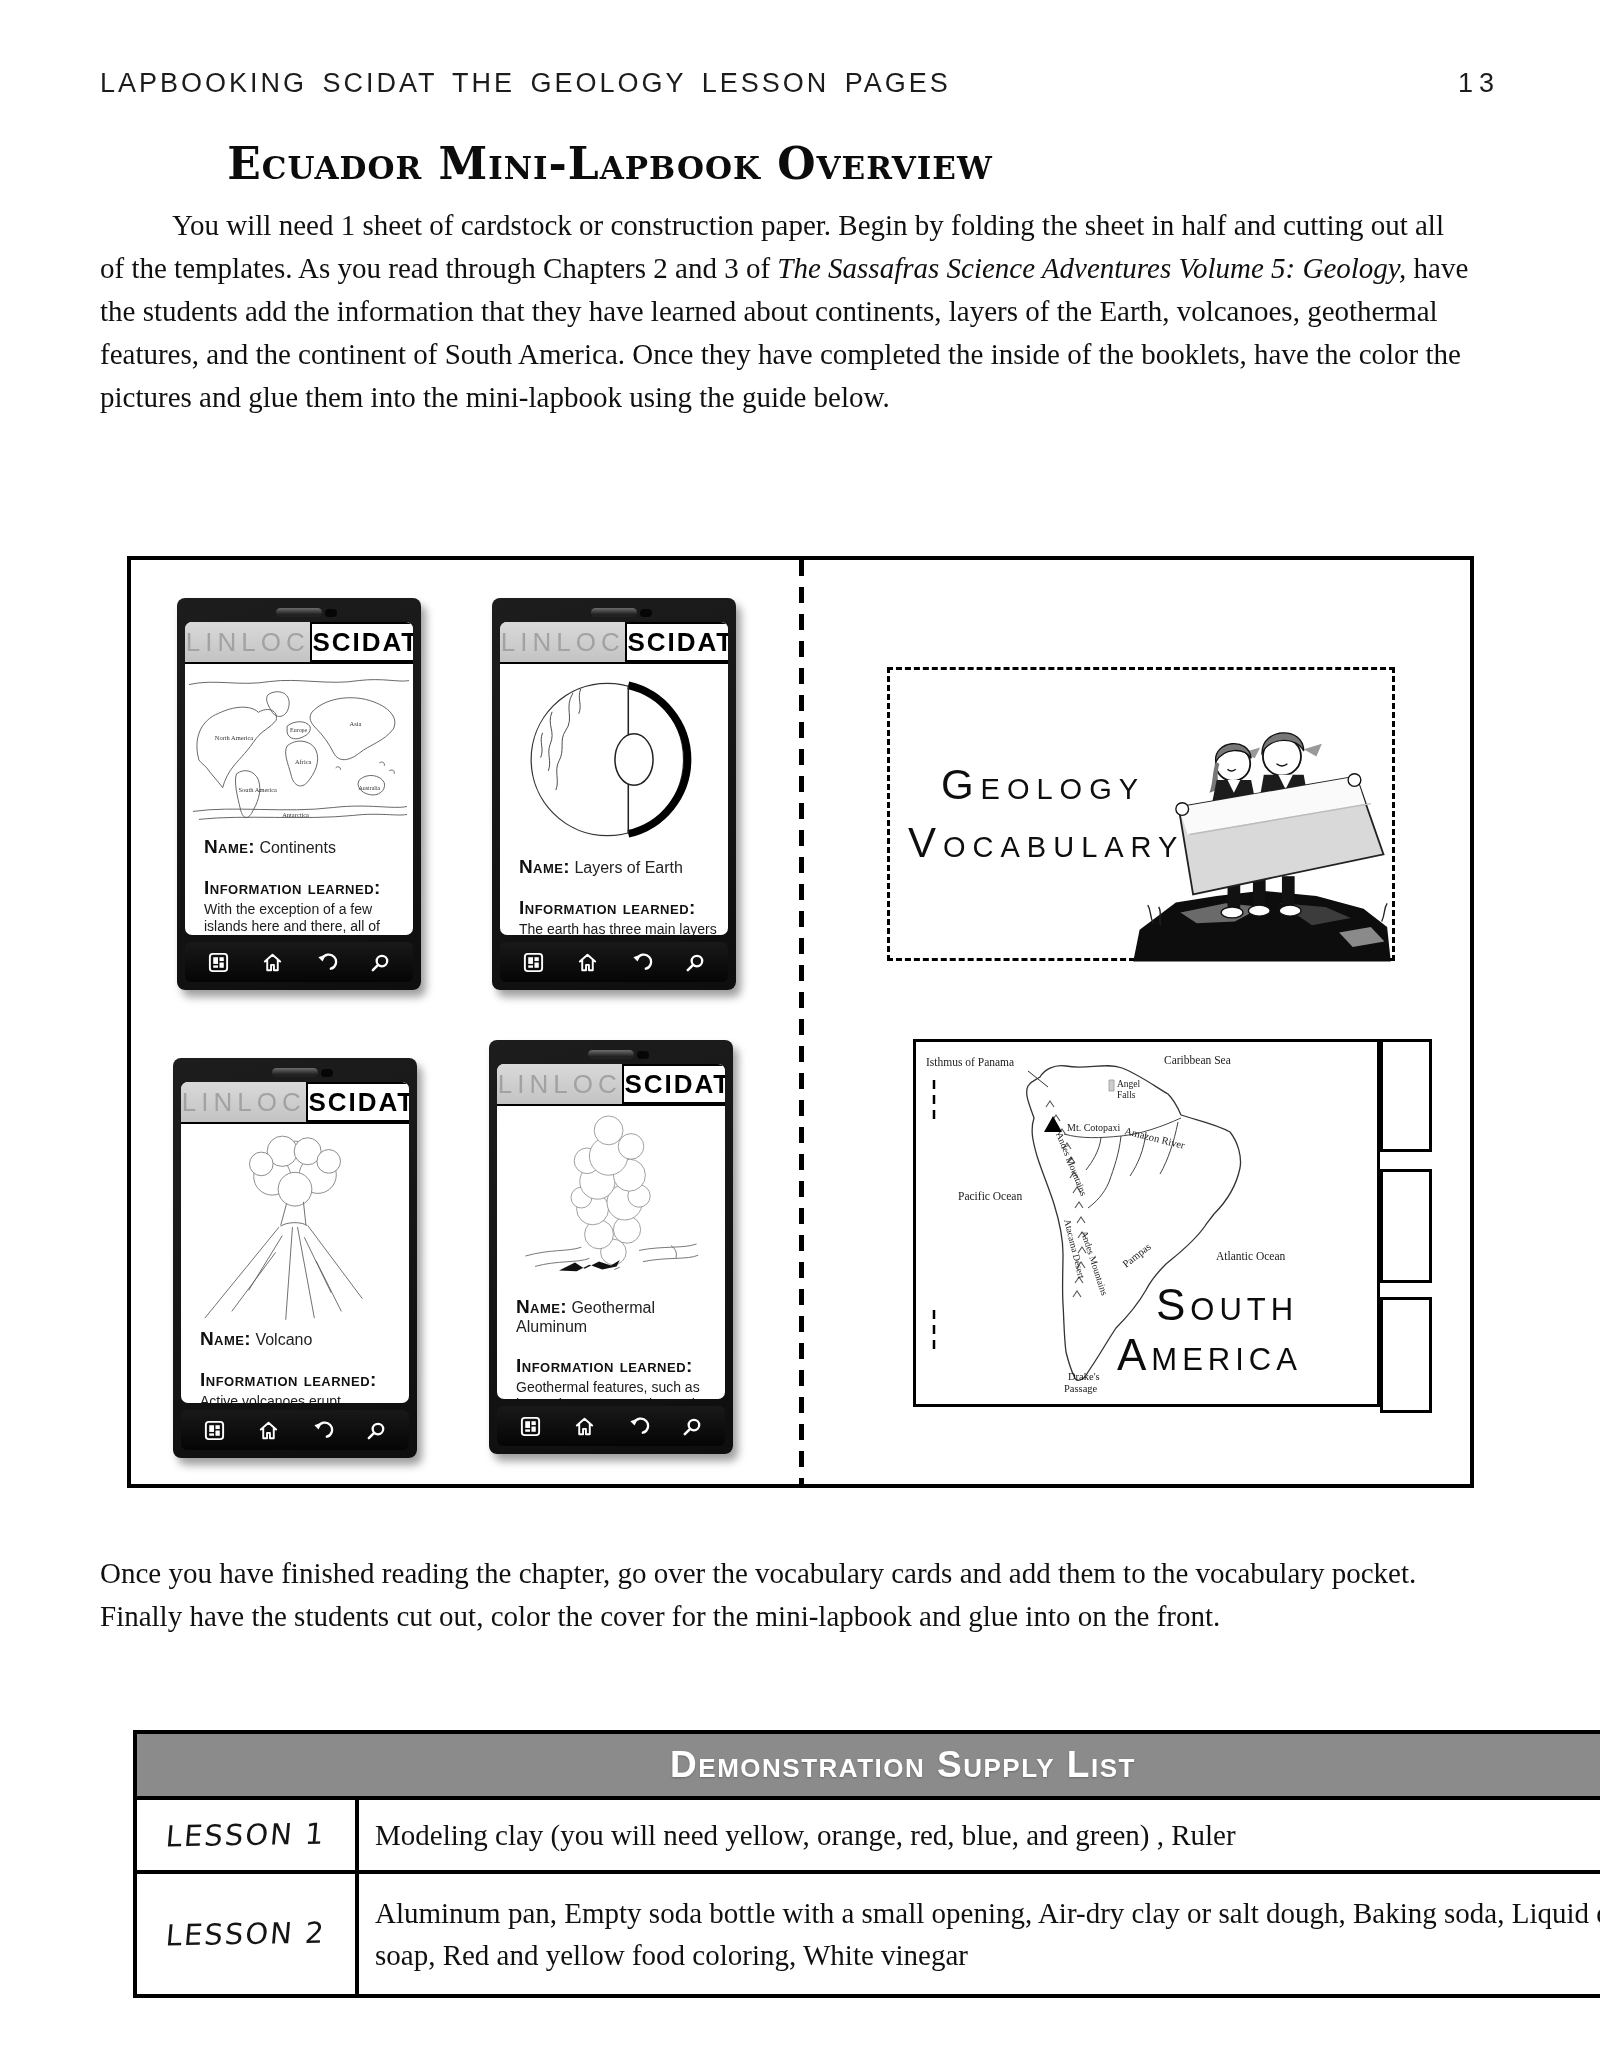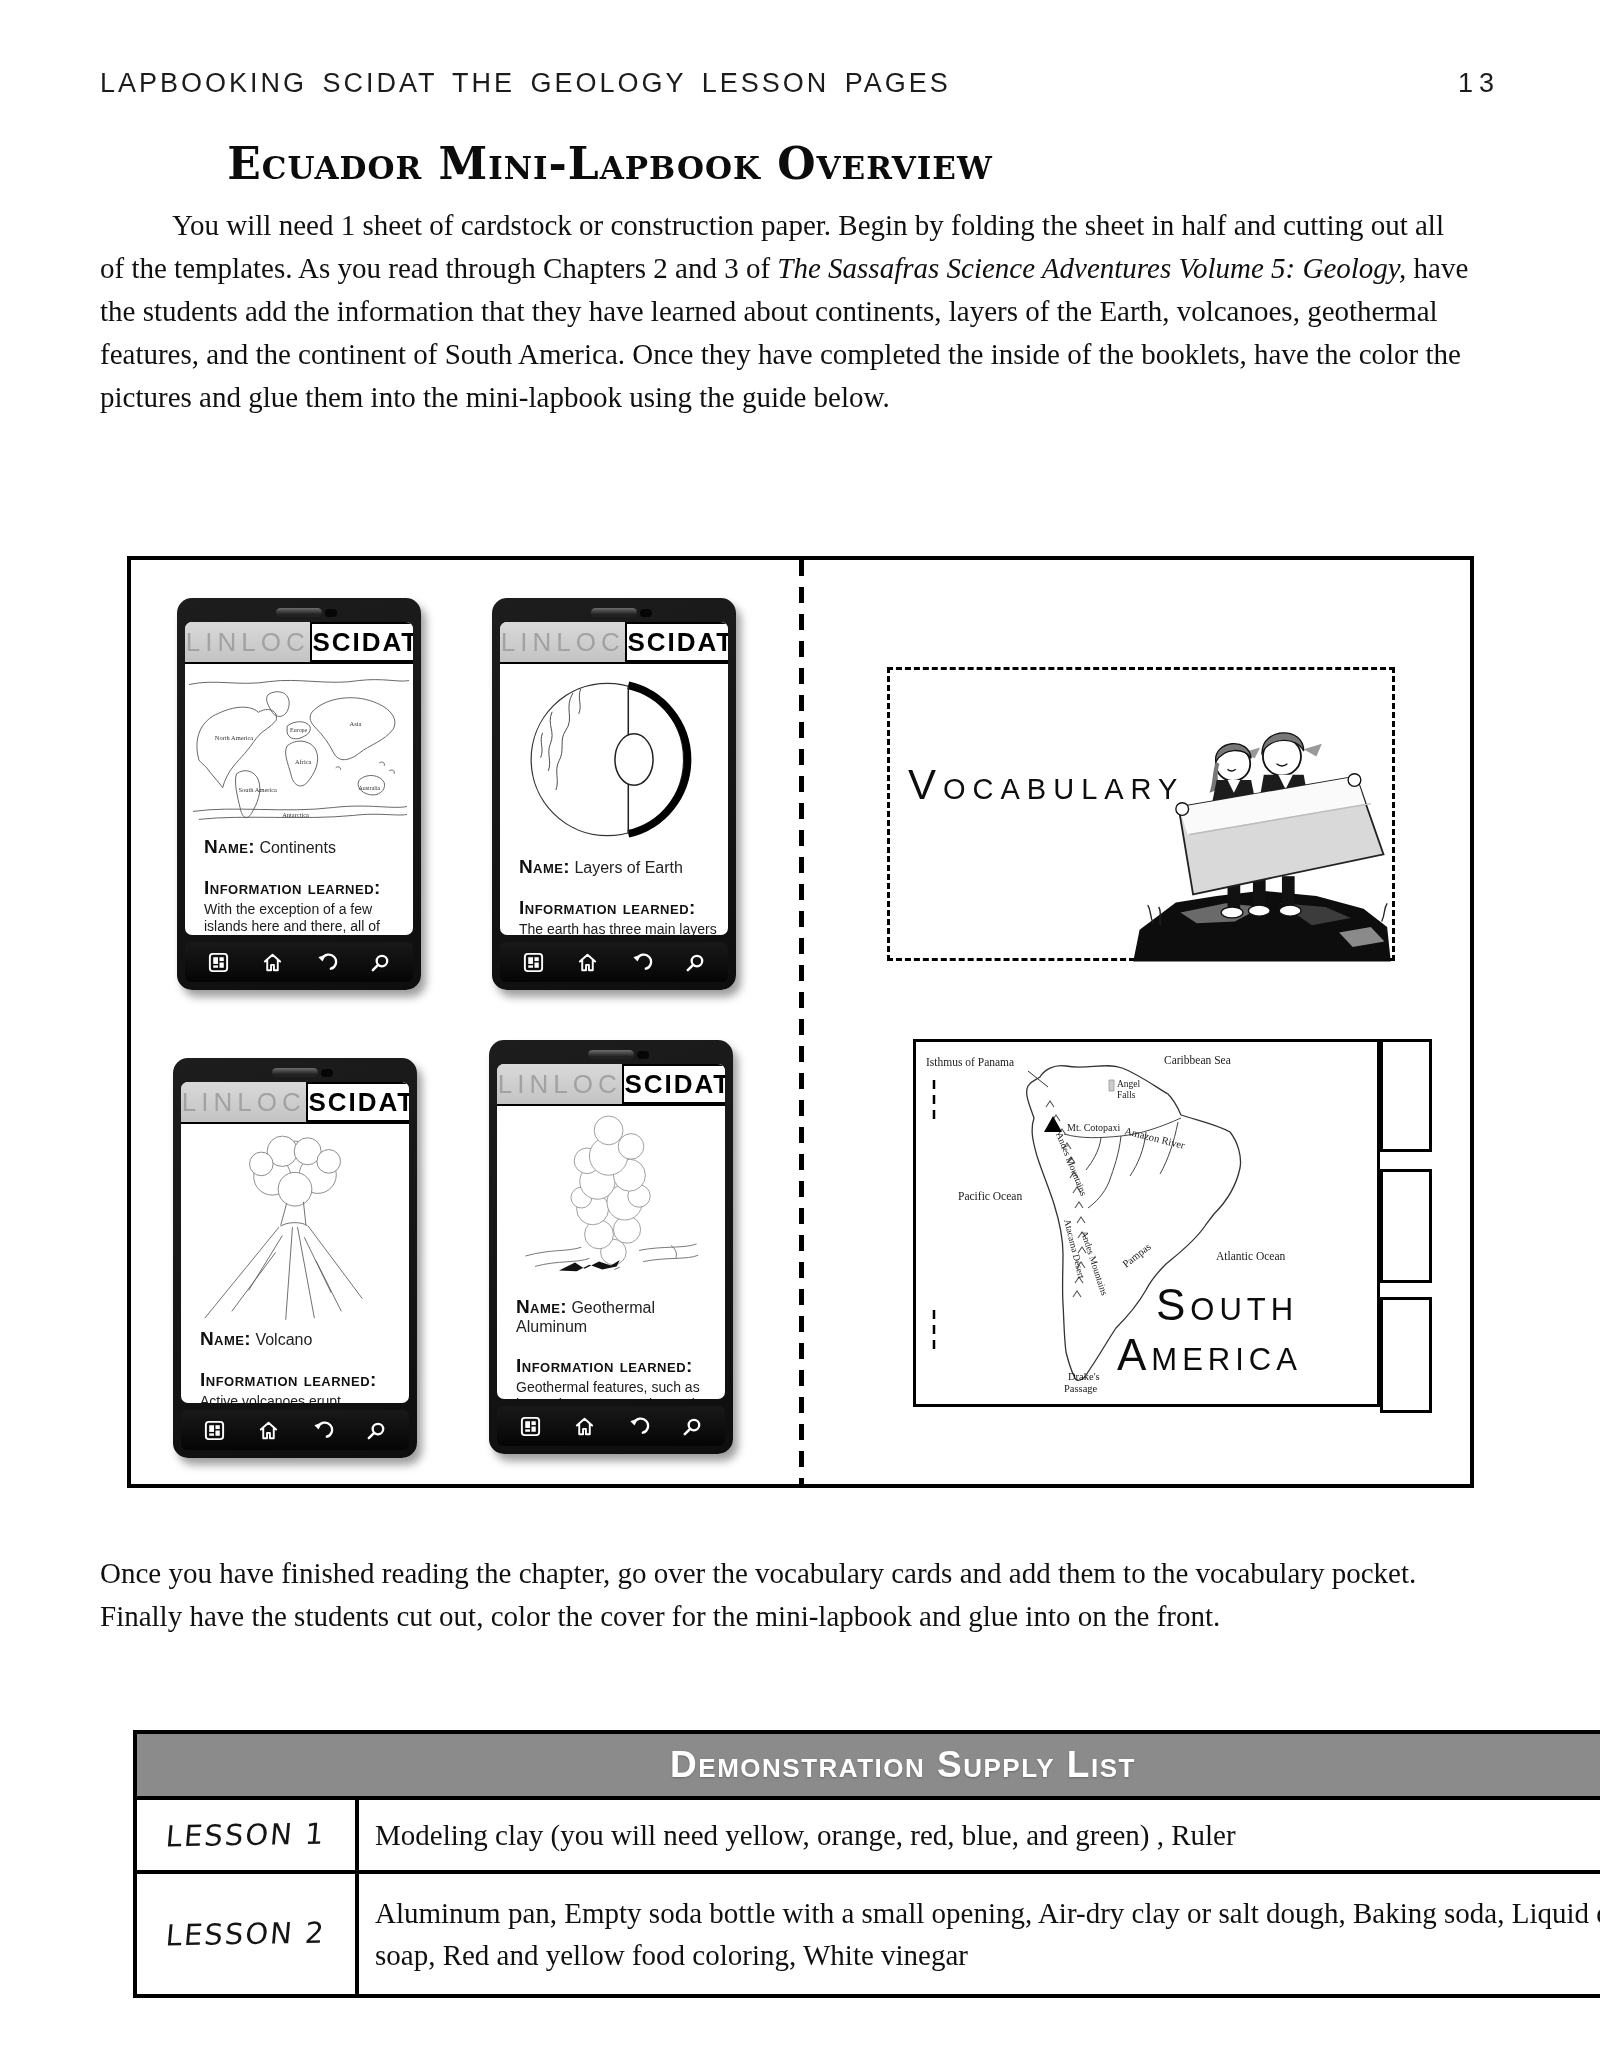--- a/index.html
+++ b/index.html
@@ -38,21 +38,21 @@
     border:4px solid #000; background:#fff;
   }
   .fold-line {
     position:absolute; left:668px; top:0; width:5px; height:100%;
     background:repeating-linear-gradient(180deg,#000 0 16px,transparent 16px 27px);
   }
   
   .phone {
     position:absolute; width:244px;
     background:linear-gradient(160deg,#1d1d1d,#0e0e0e);
-    border-radius:15px; padding:6px 8px 8px 8px;
+    border-radius:8px; padding:6px 8px 8px 8px;
     box-shadow:5px 7px 9px rgba(0,0,0,.38);
     display:flex; flex-direction:column;
   }
   .phone-1 { left:46px;  top:38px;  height:392px; }
   .phone-2 { left:361px; top:38px;  height:392px; }
   .phone-3 { left:42px;  top:498px; height:400px; }
   .phone-4 { left:358px; top:480px; height:414px; }
   .speaker-row { height:18px; position:relative; flex:0 0 auto; }
   .speaker {
     position:absolute; left:50%; top:4px; transform:translateX(-50%);
@@ -416,20 +416,21 @@
             </svg></span>
         <span class="nicon"><svg viewBox="0 0 24 24">
               <circle cx="13.5" cy="10.5" r="5.5" fill="none" stroke="#fff" stroke-width="2.4"></circle>
               <line x1="9.5" y1="14.5" x2="4" y2="20" stroke="#fff" stroke-width="2.6" stroke-linecap="round"></line>
             </svg></span>
       </div>
     </div>
 
     <div class="vocab-card">
       <div class="vocab-title">
+        <div>Geology</div>
         <div>Vocabulary</div>
       </div>
       <div class="kids-art">
         <svg viewBox="0 0 300 270">
           <path d="M15,235 L55,205 L100,198 L150,192 L210,198 L262,212 L288,232 L292,270 L8,270 Z" fill="#0d0d0d"></path>
           <path d="M60,216 L110,206 L150,210 L120,226 L78,228 Z" fill="#6a6a6a"></path>
           <path d="M170,206 L220,210 L248,222 L205,230 Z" fill="#3c3c3c"></path>
           <path d="M235,238 L270,232 L285,248 L250,254 Z" fill="#8a8a8a"></path>
           <g fill="none" stroke="#222" stroke-width="1.5">
             <path d="M30,228 C26,220 28,214 24,208"></path>

